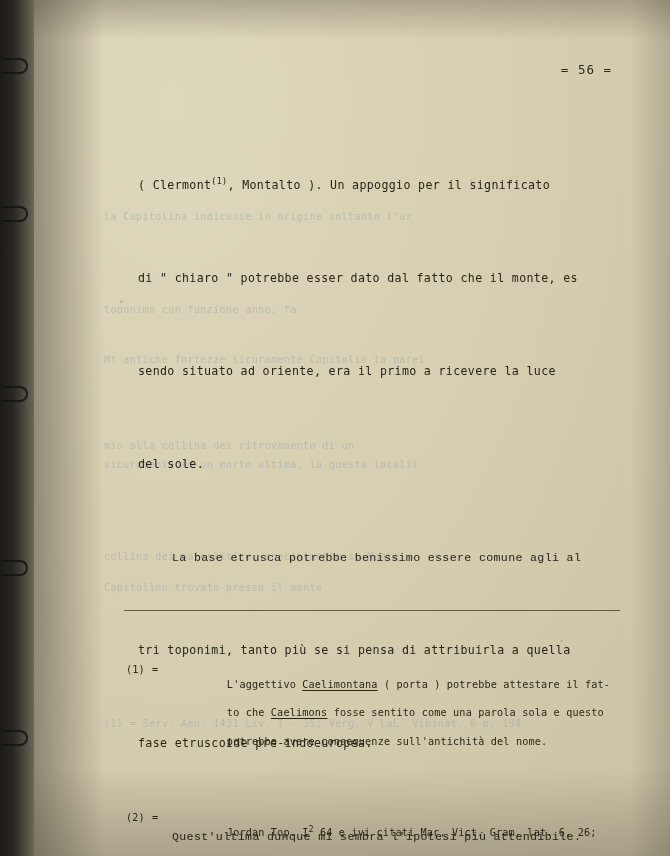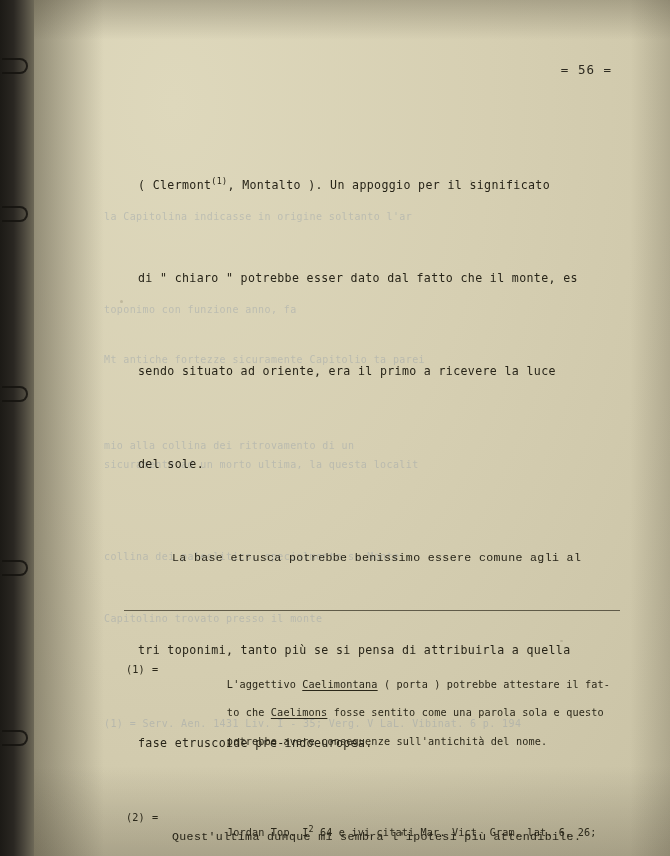--- a/index.html
+++ b/index.html
@@ -145,21 +145,21 @@
     z-index: 4;
     white-space: pre-wrap;
     transform: scaleX(1);
   }
   .ghost.g1 { top: 201px; }
   .ghost.g2 { top: 294px; }
   .ghost.g3 { top: 344px; }
   .ghost.g4 { top: 418px; margin-top: 12px; }
   .ghost.g5 { top: 449px; }
   .ghost.g6 { top: 541px; }
-  .ghost.g7 { top: 603px; }
+  .ghost.g7 { top: 572px; }
   .ghost.g8 { top: 717px; font-size: 10px; line-height: 14px; color: #8e9aa8; }
   .speck {
     position: absolute;
     background: #6e6750;
     border-radius: 50%;
     opacity: .25;
     z-index: 5;
   }
 </style>
 </head>

